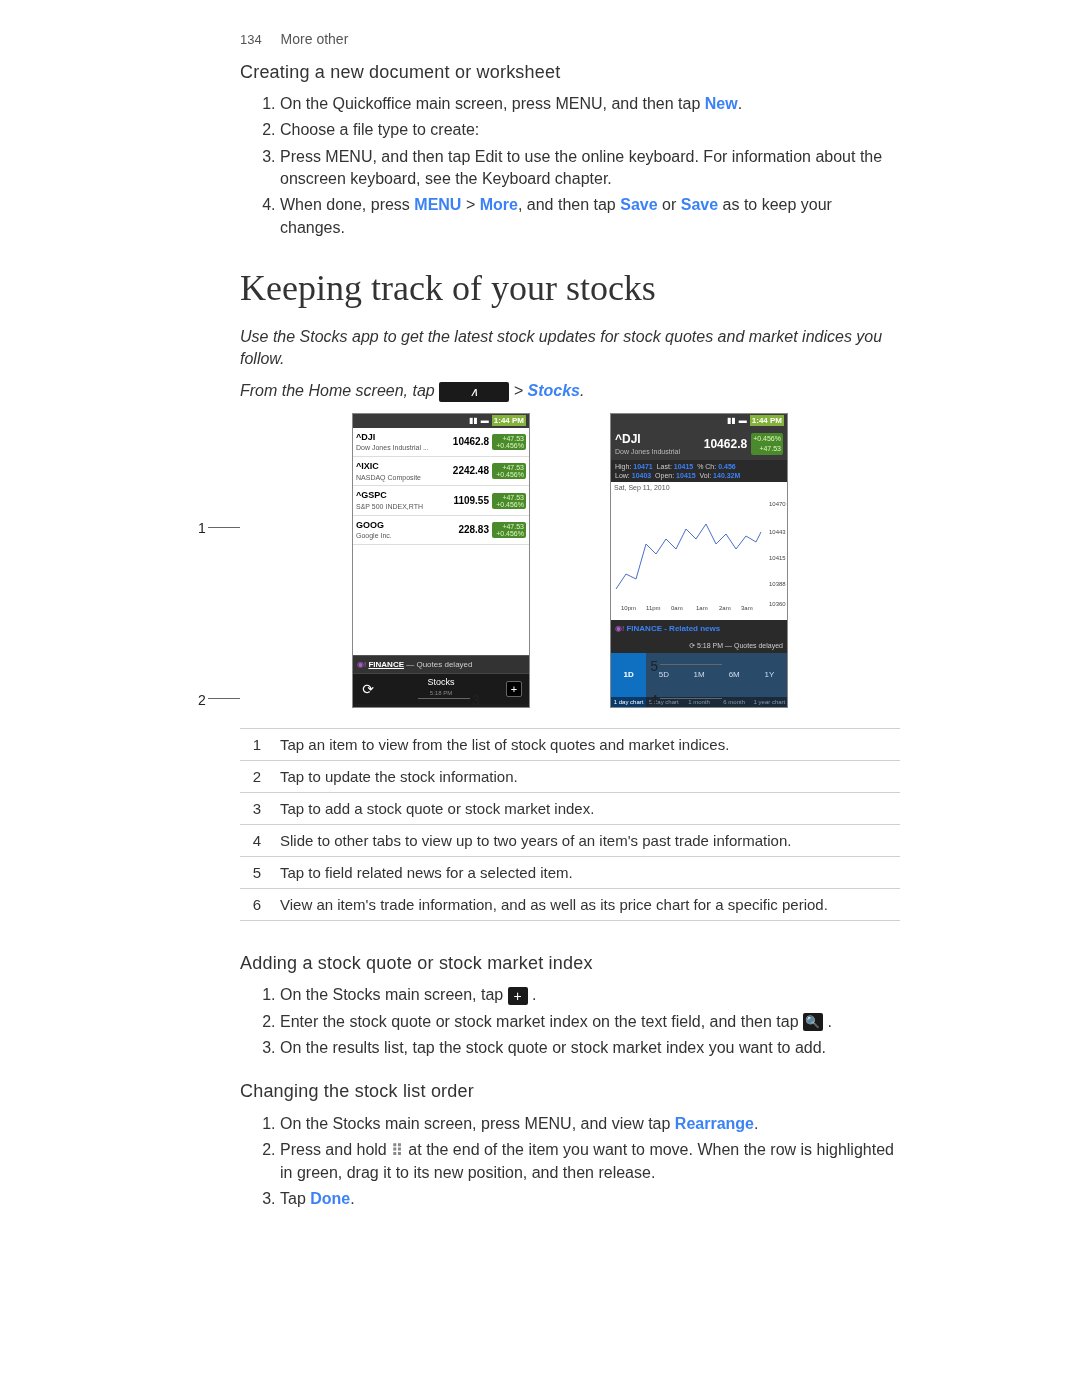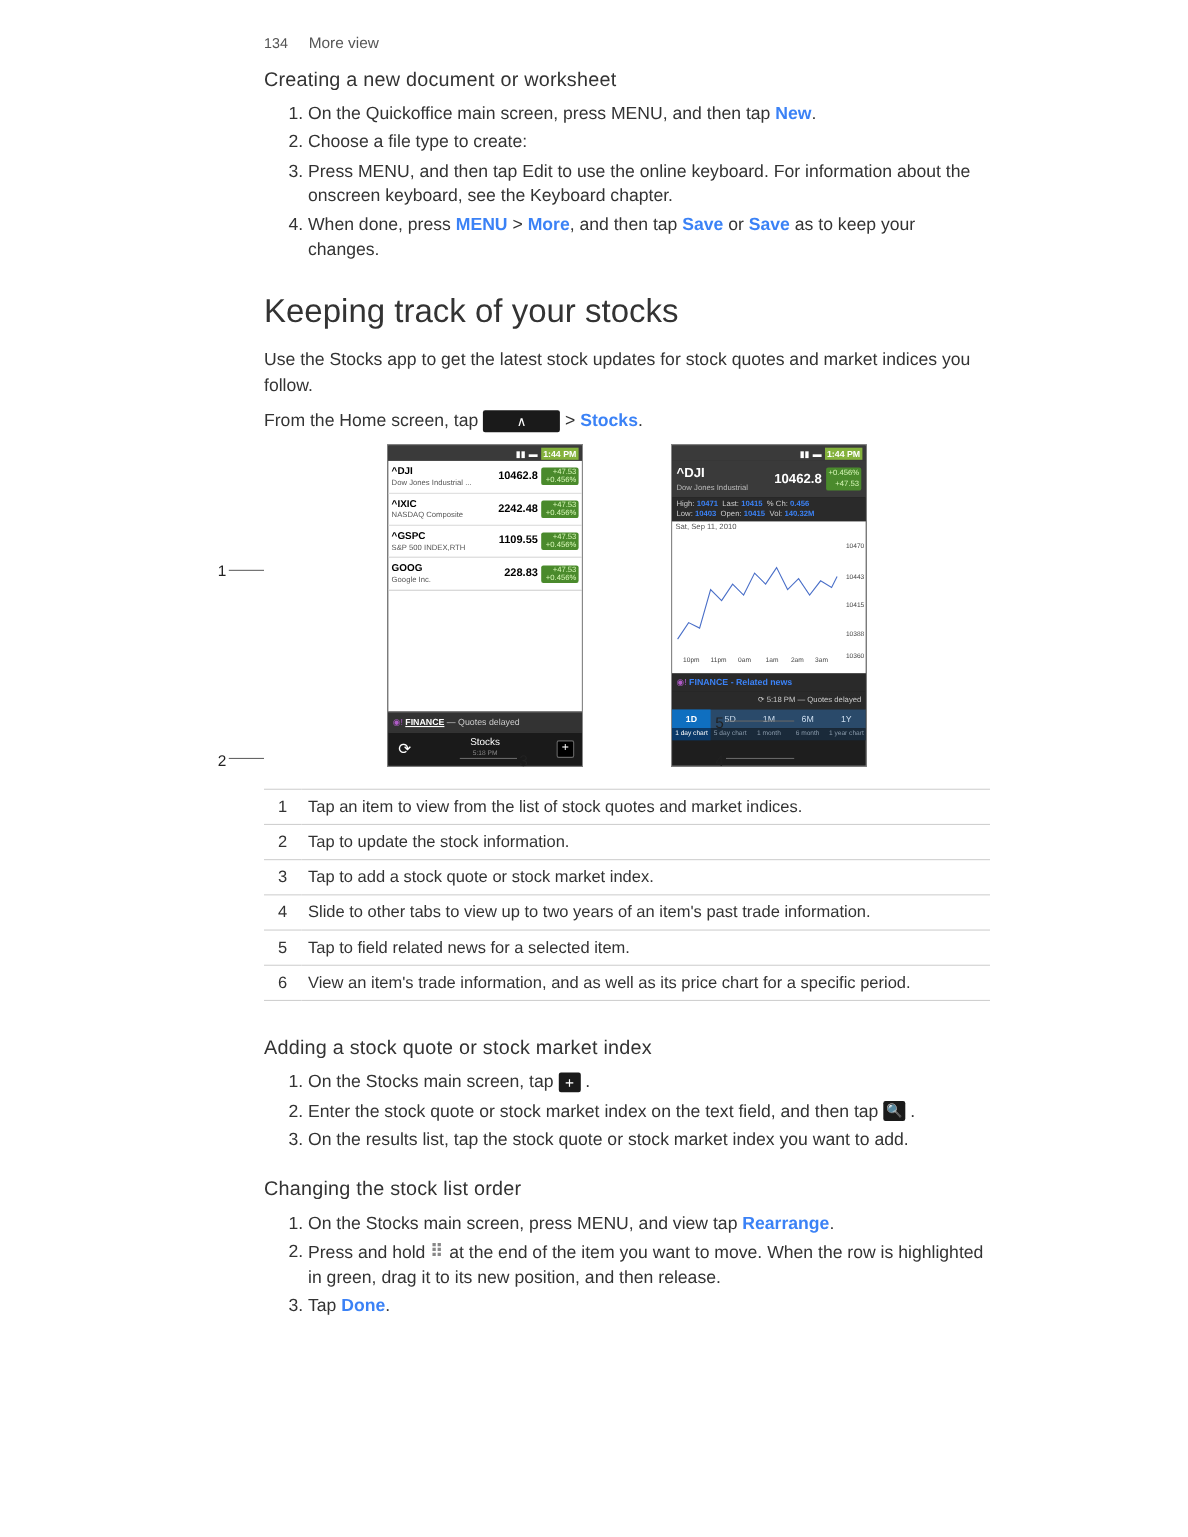--- a/index.html
+++ b/index.html
@@ -10,22 +10,22 @@
     padding: 30px 180px 80px 240px;
     font-size: 16px;
     line-height: 1.4;
   }
   .header-line { font-size: 14px; color: #555; margin-bottom: 10px; }
   .page-num { margin-right: 15px; font-size: 13px; }
   .h3 { font-size: 18px; margin: 6px 0 8px 0; font-weight: normal; letter-spacing: 0.2px; }
   ol { margin: 2px 0 10px 20px; padding: 0 0 0 20px; }
   ol > li { margin: 4px 0; }
   ul.square { list-style: square; margin: 2px 0 2px 30px; padding-left: 10px; }
-  .h1 { font-size: 30px; margin: 24px 0 12px 0; font-weight: normal; }
-  .para { margin: 4px 0 10px 0; }
+  .h1 { font-size: 36px; margin: 24px 0 12px 0; font-weight: normal; font-family: Liberation Serif, serif; }
+  .para { margin: 4px 0 10px 0; font-style: italic; }
 
   
   .phones { display:flex; justify-content:center; gap: 80px; margin: 10px 0 20px 0; position:relative; }
   .phone { width: 176px; background:#1e1e1e; color:#fff; font-size:10px; border:1px solid #888; }
   .statusbar { display:flex; justify-content:flex-end; align-items:center; gap:3px; background:#3a3a3a; height:14px; padding:0 3px; font-size:8px;}
   .sb-time { background:#84b23d; padding:0 2px; font-weight:bold; }
   .stockrow { display:flex; align-items:center; background:#fff; color:#000; border-bottom:1px solid #ddd; padding:3px 3px; position:relative;}
   .stockrow .sym { font-size:9px; font-weight:bold; }
   .stockrow .co { font-size:7px; color:#555; }
   .stockrow .price { margin-left:auto; font-size:10px; font-weight:bold; padding-right:3px;}
@@ -39,21 +39,21 @@
   .plus-btn { background:#000; border:1px solid #666; width:14px; height:14px; display:flex; align-items:center; justify-content:center; font-size:11px; border-radius:2px;}
 
   .detailhdr { background:#3a3a3a; padding:3px 4px; }
   .detailhdr .big { font-size:12px; font-weight:bold; }
   .detailhdr .sub { font-size:7px; color:#bbb; }
   .chg-green { background:#4a8a2c; color:#d8f8b8; font-size:7px; padding:1px 2px; border-radius:2px; display:inline-block; text-align:right; }
   .stats { background:#2a2a2a; font-size:7px; padding:2px 4px; line-height:1.3; color:#ccc;}
   .chart { background:#fff; color:#000; height:138px; position:relative; }
   .chart .date { font-size:7px; padding:1px 3px; color:#555; }
   .tabs { display:flex; background:#2a4a6a; font-size:8px; }
-  .tabs .tab { flex:1; text-align:center; padding:3px 0; color:#cde; }
+  .tabs .tab { flex:1; text-align:center; padding:16px 0; color:#cde; }
   .tabs .tab.active { background:#0f6fc0; color:#fff; font-weight:bold; }
   .tabs2 { display:flex; background:#1a2a3a; font-size:6px; color:#89a; }
   .tabs2 .t { flex:1; text-align:center; padding:1px 0;}
   .yf2 { background:#2a2a2a; color:#ccc; font-size:8px; padding:3px 4px;}
 
   .callout { position:absolute; font-size:14px; color:#222; }
   .cline { position:absolute; background:#666; }
 
   
   table.legend { width:100%; border-collapse:collapse; font-size:15px; margin-top:8px; }
@@ -64,21 +64,21 @@
   .inline-home { display:inline-block; vertical-align:middle; background:#1a1a1a; color:#fff; width:70px; height:20px; text-align:center; line-height:20px; font-size:12px; border-radius:2px; }
   .inline-drag { display:inline-block; vertical-align:middle; color:#888; letter-spacing:1px; font-weight:bold; }
 
   b { font-weight:bold; color:#3b82f6; }
 </style>
 </head>
 <body>
 
 <div class="header-line">
   <span class="page-num">134</span>
-  <span>More view</span>
+  <span>More other</span>
 </div>
 
 <div class="h3">Creating a new document or worksheet</div>
 <ol>
   <li><span>On the Quickoffice main screen, press MENU, and then tap</span> <b>New</b>.</li>
   <li><span>Choose a file type to create:</span>
   </li>
   <li>Press MENU, and then tap Edit to use the online keyboard. For information about the onscreen keyboard, see the Keyboard chapter.</li>
   <li><span>When done, press</span>
     <b>MENU</b> <span>&gt;</span>

